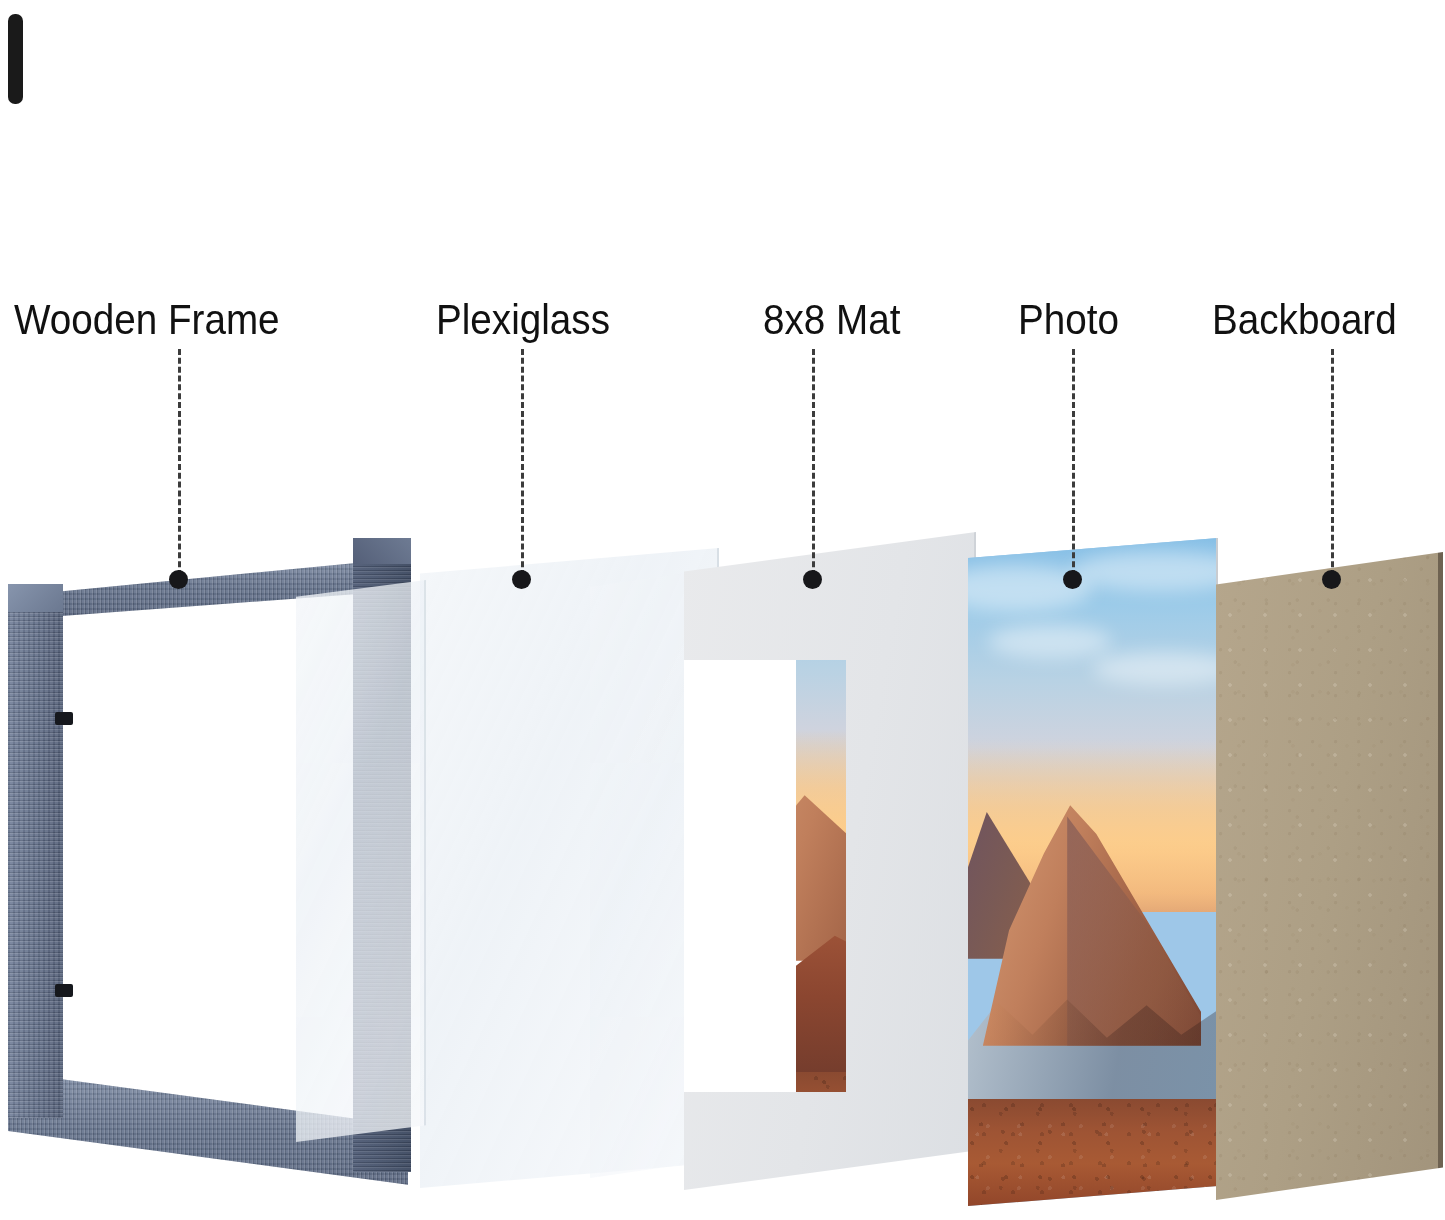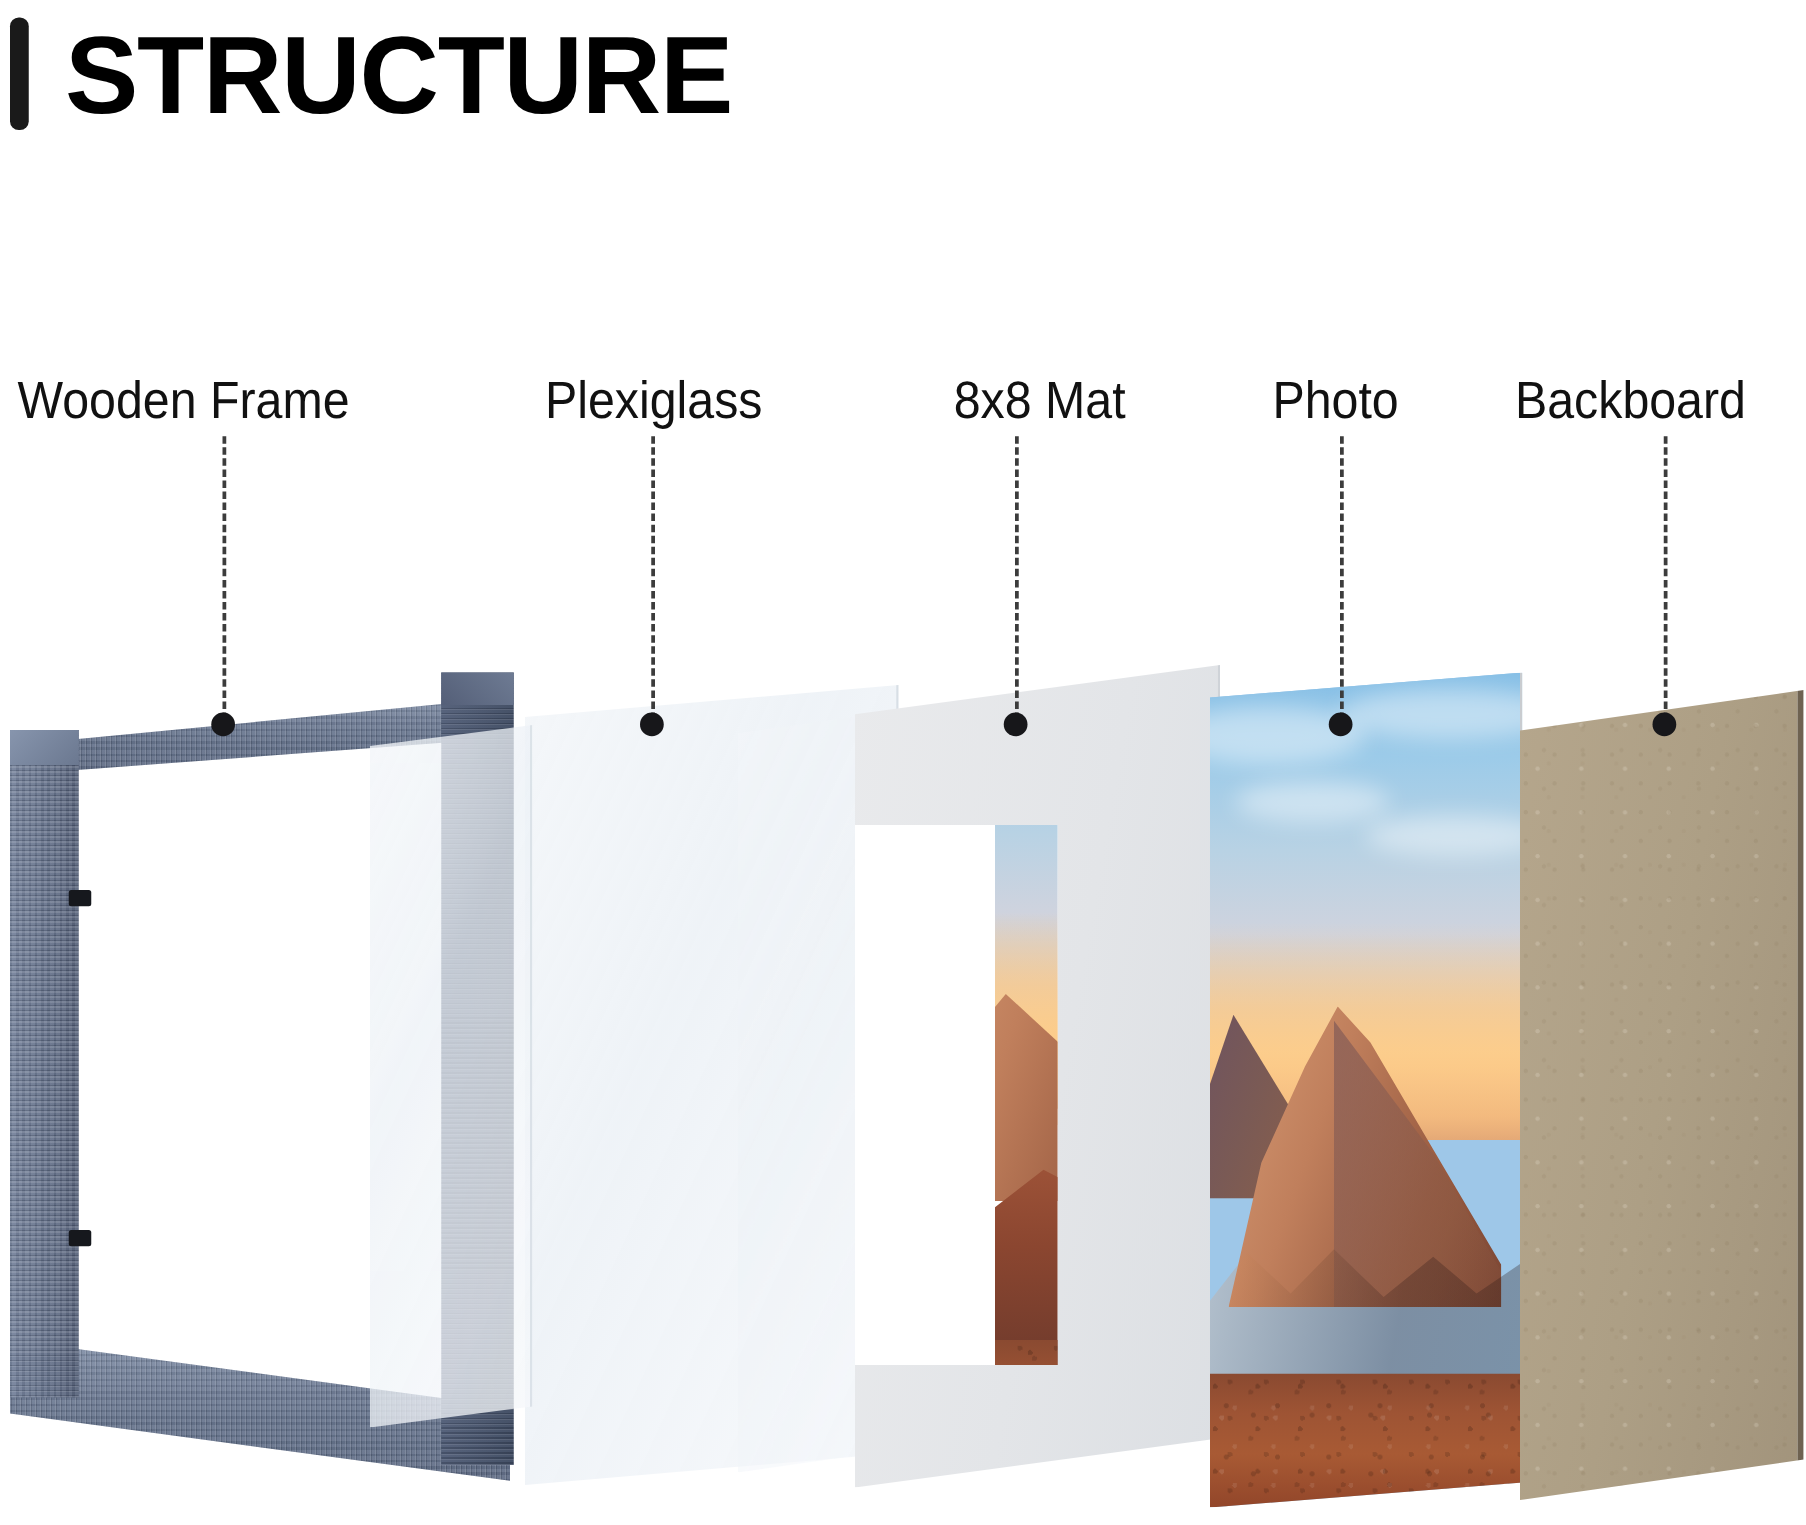--- a/index.html
+++ b/index.html
@@ -202,21 +202,20 @@
       linear-gradient(100deg, #b5a68c 0%, #ad9f85 50%, #a2947c 100%);
     background-size: 23px 23px, 31px 31px, 27px 27px, 35px 35px, 100% 100%;
     border-right: 5px solid #6e6251;
   }
 </style>
 </head>
 <body>
 
 <div id="header">
   <div id="title-bar"></div>
-  <div id="page-title">STRUCTURE</div>
 </div>
 
 <div id="stack">
 
   <div class="layer" id="wooden-frame">
 
     <div class="wood-rail" style="left:0px; top:42px; width:400px; height:62px;
                 clip-path: polygon(0% 62%, 100% 0%, 100% 52%, 0% 100%);"></div>
 
     <div class="wood-rail" style="left:0px; top:556px; width:400px; height:128px;

